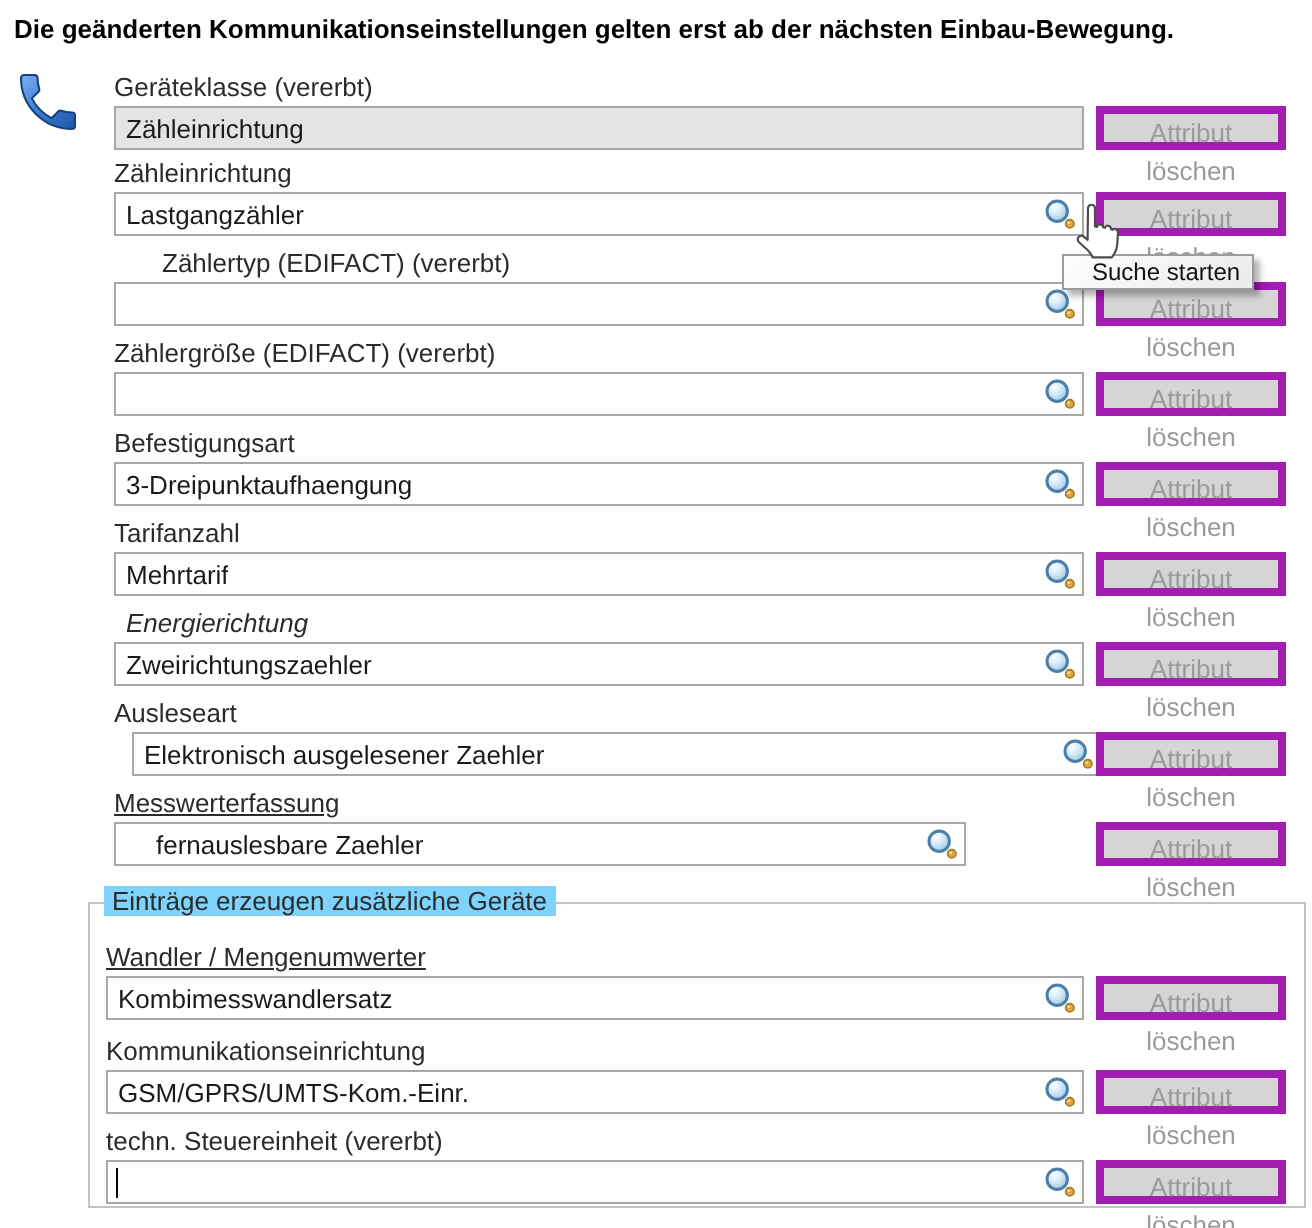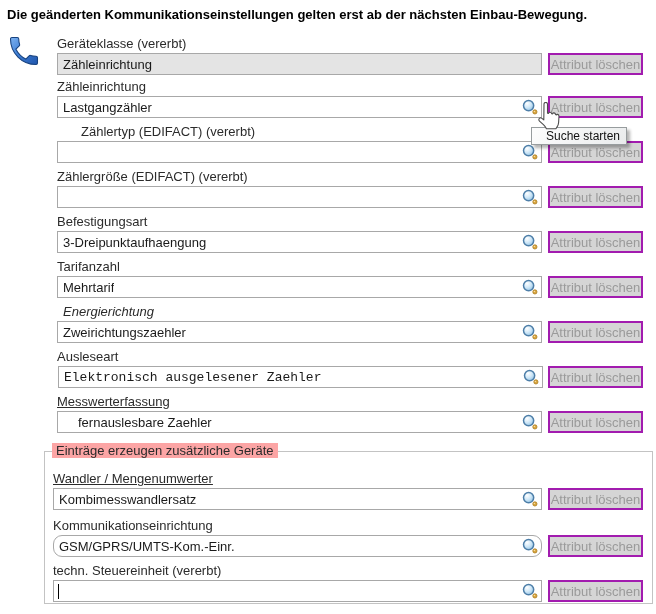--- a/index.html
+++ b/index.html
@@ -33,32 +33,32 @@
     display: inline-block; cursor: pointer;
   }
   .caret {
     position: absolute; left: 4px; top: 3px; width: 1px; height: 15px; background: #000;
     animation: blink 1s steps(1) infinite;
   }
   @keyframes blink { 50% { opacity: 0; } }
 
   .del-btn {
     position: absolute; left: 548px; width: 95px; height: 22px;
-    background: var(--btn-bg, #d5d5d5); border: 2px solid #a21caf;
+    background: var(--btn-bg, #d5d5d5); border: 4px solid #a21caf;
     color: var(--btn-text, #9a9a9a); font-size: 13px;
     font-family: "Liberation Sans", sans-serif;
     text-align: center; line-height: 19px;
   }
 
   .group-box {
     position: absolute; left: 44px; top: 451px; width: 609px; height: 153px;
     border: 1px solid #c3c3c3;
   }
   .group-title {
-    position: absolute; left: 7px; top: -9px; background: #fca5a5;
+    position: absolute; left: 7px; top: -9px; background: #7dd3fc;
     padding: 0 4px; font-size: 13px; color: #2b2b2b; white-space: nowrap;
   }
 
   .tooltip {
     position: absolute; left: 531px; top: 127px; height: 18px; z-index: 20;
     background: linear-gradient(135deg, #fdfdfd, #e9ebec);
     border: 1px solid #979c9e; padding: 1px 6px 0 14px;
     font-size: 12px; color: #111; white-space: nowrap;
     box-shadow: 3px 3px 3px rgba(0,0,0,0.30);
   }
@@ -187,38 +187,38 @@
       <stop offset="1" stop-color="#8fc1e4"></stop>
               </radialGradient>
             </defs>
     <circle cx="6.6" cy="6.6" r="5.1" fill="url(#lens5)" stroke="#4d7ea8" stroke-width="1.5"></circle>
     <circle cx="12.9" cy="12.9" r="2.1" fill="#dca83f" stroke="#a87a1e" stroke-width="0.8"></circle>
     <circle cx="12.4" cy="12.4" r="0.7" fill="#f4dda4"></circle>
   </svg></span>
       </div>
       <button class="del-btn" style="top: 321px;">Attribut löschen</button>
       <div class="field-label" style="left: 57px; top: 349px;">Ausleseart</div>
-      <div class="field-input" style="left: 58px; top: 366px; width: 485px; font-family: Liberation Mono, monospace;">
+      <div class="field-input" style="left: 66px; top: 366px; width: 485px;">
         <span class="field-value">Elektronisch ausgelesener Zaehler</span>
         <span class="search-btn"><svg width="16" height="16" viewBox="0 0 16 16">
     <defs>
               <radialGradient id="lens6" cx="0.35" cy="0.3" r="0.8">
       <stop offset="0" stop-color="#ffffff"></stop>
                 <stop offset="0.5" stop-color="#cfe7f7"></stop>
       <stop offset="1" stop-color="#8fc1e4"></stop>
               </radialGradient>
             </defs>
     <circle cx="6.6" cy="6.6" r="5.1" fill="url(#lens6)" stroke="#4d7ea8" stroke-width="1.5"></circle>
     <circle cx="12.9" cy="12.9" r="2.1" fill="#dca83f" stroke="#a87a1e" stroke-width="0.8"></circle>
     <circle cx="12.4" cy="12.4" r="0.7" fill="#f4dda4"></circle>
   </svg></span>
       </div>
       <button class="del-btn" style="top: 366px;">Attribut löschen</button>
       <div class="field-label" style="left: 57px; top: 394px; text-decoration: underline;">Messwerterfassung</div>
-      <div class="field-input" style="left: 57px; top: 411px; width: 485px; padding-left: 20px;">
+      <div class="field-input" style="left: 57px; top: 411px; width: 426px; padding-left: 20px;">
         <span class="field-value">fernauslesbare Zaehler</span>
         <span class="search-btn"><svg width="16" height="16" viewBox="0 0 16 16">
     <defs>
               <radialGradient id="lens7" cx="0.35" cy="0.3" r="0.8">
       <stop offset="0" stop-color="#ffffff"></stop>
                 <stop offset="0.5" stop-color="#cfe7f7"></stop>
       <stop offset="1" stop-color="#8fc1e4"></stop>
               </radialGradient>
             </defs>
     <circle cx="6.6" cy="6.6" r="5.1" fill="url(#lens7)" stroke="#4d7ea8" stroke-width="1.5"></circle>
@@ -245,21 +245,21 @@
       <stop offset="1" stop-color="#8fc1e4"></stop>
               </radialGradient>
             </defs>
     <circle cx="6.6" cy="6.6" r="5.1" fill="url(#lens8)" stroke="#4d7ea8" stroke-width="1.5"></circle>
     <circle cx="12.9" cy="12.9" r="2.1" fill="#dca83f" stroke="#a87a1e" stroke-width="0.8"></circle>
     <circle cx="12.4" cy="12.4" r="0.7" fill="#f4dda4"></circle>
   </svg></span>
       </div>
       <button class="del-btn" style="top: 488px;">Attribut löschen</button>
       <div class="field-label" style="left: 53px; top: 518px;">Kommunikationseinrichtung</div>
-      <div class="field-input" style="left: 53px; top: 535px; width: 489px; border-radius: 9px;">
+      <div class="field-input" style="left: 53px; top: 535px; width: 489px;">
         <span class="field-value">GSM/GPRS/UMTS-Kom.-Einr.</span>
         <span class="search-btn"><svg width="16" height="16" viewBox="0 0 16 16">
     <defs>
               <radialGradient id="lens9" cx="0.35" cy="0.3" r="0.8">
       <stop offset="0" stop-color="#ffffff"></stop>
                 <stop offset="0.5" stop-color="#cfe7f7"></stop>
       <stop offset="1" stop-color="#8fc1e4"></stop>
               </radialGradient>
             </defs>
     <circle cx="6.6" cy="6.6" r="5.1" fill="url(#lens9)" stroke="#4d7ea8" stroke-width="1.5"></circle>

